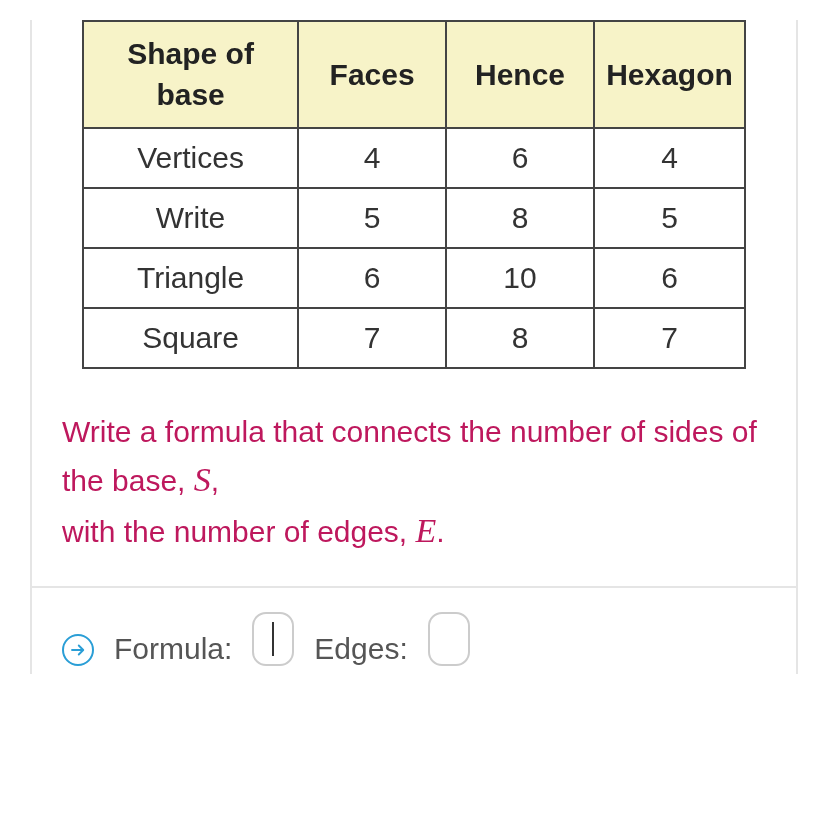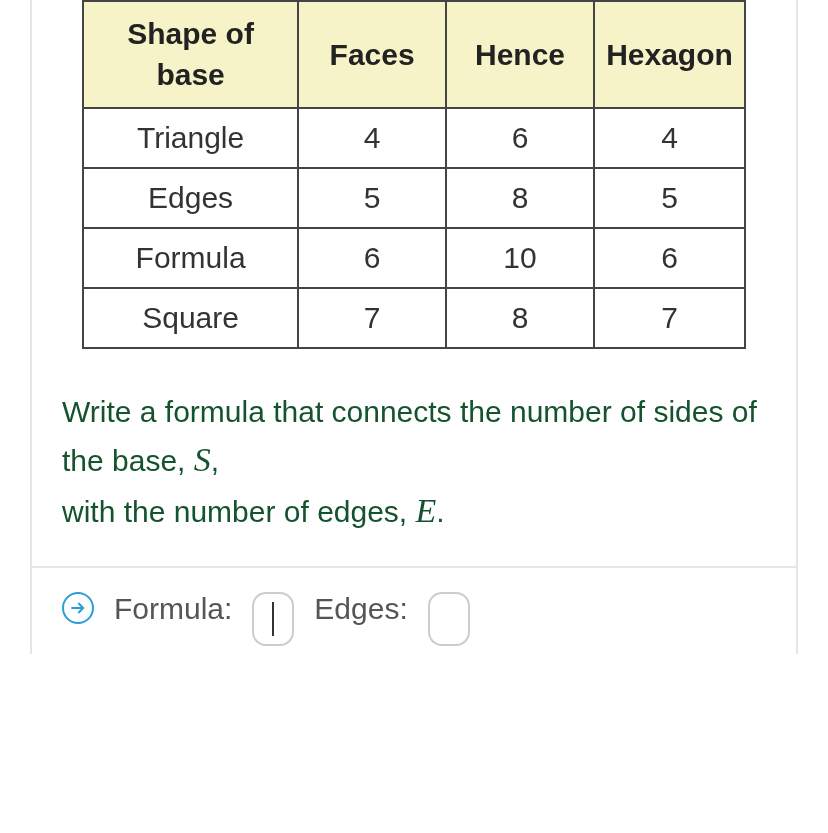--- a/index.html
+++ b/index.html
@@ -17,20 +17,21 @@
     margin: 0 30px;
     padding: 0 20px;
   }
   .table-wrap {
     padding: 0 30px 30px 30px;
   }
   table {
     border-collapse: collapse;
     width: 100%;
     font-size: 30px;
+    margin-top: 20px;
   }
   th, td {
     border: 2px solid #444444;
     padding: 12px 10px;
     text-align: center;
     vertical-align: middle;
   }
   th {
     background: #f7f3c8;
     font-weight: bold;
@@ -43,35 +44,35 @@
   th.num-col {
     width: 22%;
     text-align: center;
   }
   td {
     color: #333333;
   }
   .question {
     font-size: 30px;
     line-height: 1.5;
-    color: #14532d;
+    color: #be185d;
     padding: 10px 10px 30px 10px;
   }
   .mathit {
     font-family: "Times New Roman", Times, serif;
     font-style: italic;
     font-size: 34px;
   }
   .hr {
     border-top: 2px solid #e5e5e5;
     margin: 0 -20px;
   }
   .answer-row {
     display: flex;
-    align-items: flex-start;
+    align-items: flex-end;
     gap: 20px;
     padding: 24px 10px 8px 10px;
     font-size: 30px;
     color: #555555;
   }
   .circle-icon {
     width: 32px;
     height: 32px;
     border: 2px solid #2a9ed6;
     border-radius: 50%;
@@ -115,33 +116,33 @@
       <thead>
         <tr>
           <th class="shape-col">Shape of base</th>
           <th class="num-col">Faces</th>
           <th class="num-col">Hence</th>
           <th class="num-col">Hexagon</th>
         </tr>
       </thead>
       <tbody>
         <tr>
-          <td>Triangle</td>
+          <td>Vertices</td>
           <td>4</td>
           <td>6</td>
           <td>4</td>
         </tr>
         <tr>
-          <td>Edges</td>
+          <td>Write</td>
           <td>5</td>
           <td>8</td>
           <td>5</td>
         </tr>
         <tr>
-          <td>Formula</td>
+          <td>Triangle</td>
           <td>6</td>
           <td>10</td>
           <td>6</td>
         </tr>
         <tr>
           <td>Square</td>
           <td>7</td>
           <td>8</td>
           <td>7</td>
         </tr>

